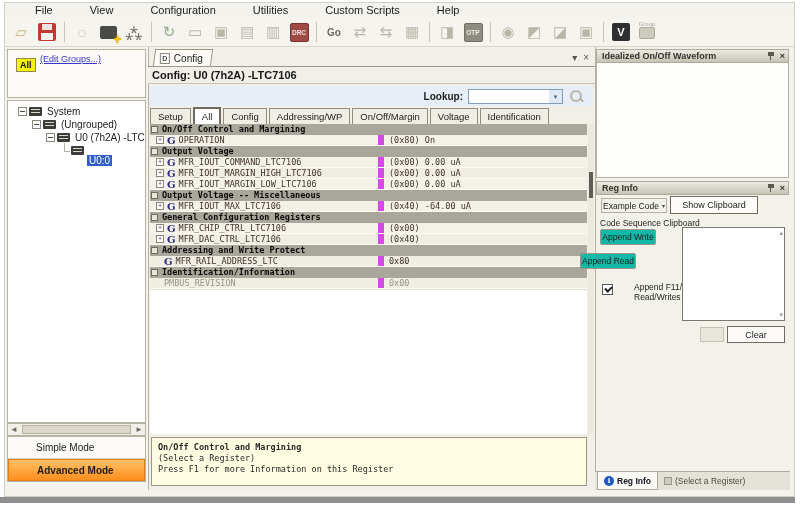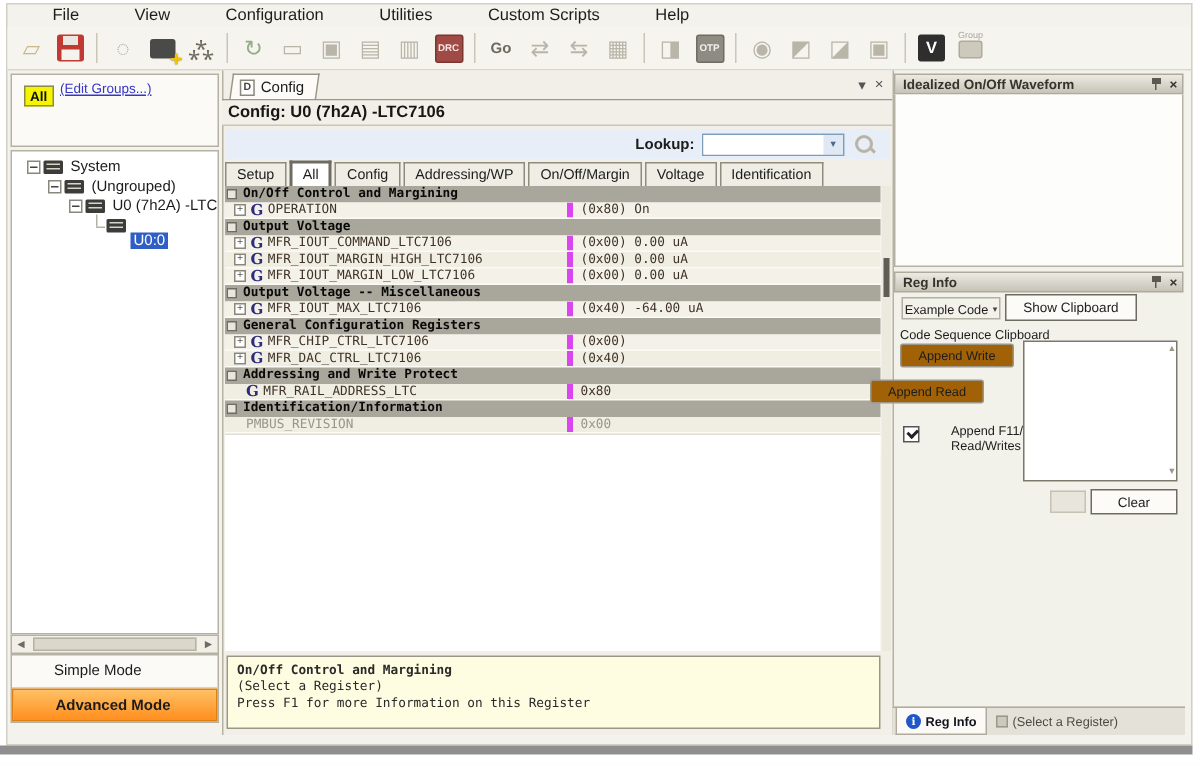--- a/index.html
+++ b/index.html
@@ -97,21 +97,21 @@
   .reg-tab.active { background:#ffffff; border:2px solid #6e6b60; border-bottom:none; font-weight:normal; height:17px; }
   #reg-table { left:150px; top:124px; width:437px; background:#ffffff;
                font-family:"DejaVu Sans Mono", monospace; }
   .trow { height:11px; line-height:11px; display:flex; font-size:8.5px; overflow:hidden; }
   .trow.section { background:#a9a69b; color:#090909; font-weight:bold; }
   .trow.section .sec-box { width:7px; height:7px; background:#e8e6df; border:1px solid #6e6b60; margin:2px 4px 0 1px; flex:none; }
   .trow.reg { background:#f4f2e8; border-bottom:1px solid #fbfaf5; color:#3f3228; }
   .trow.reg:nth-child(odd) { background:#f0eee2; }
   .trow.reg.readonly { color:#98948a; }
   .name-cell { width:228px; display:flex; align-items:center; padding-left:3px; flex:none; overflow:hidden; }
-  .val-cell { flex:1; border-left:4px solid #d946ef; padding-left:5px; overflow:hidden; }
+  .val-cell { flex:1; border-left:6px solid #d946ef; padding-left:5px; overflow:hidden; }
   .plus-box { width:8px; height:8px; border:1px solid #8a877b; background:#fff; font-size:7px; line-height:6px;
               text-align:center; color:#555; margin:0 3px 0 3px; flex:none; font-family:"Liberation Sans",sans-serif; }
   .g-icon { color:#2e2b7d; font-weight:bold; font-size:10px; font-family:"DejaVu Serif", serif; margin-right:3px; flex:none; }
   .reg-indent { width:11px; flex:none; }
   #table-white { left:150px; top:289px; width:437px; height:145px; background:#ffffff; border-top:1px solid #e2dfd4; }
   #table-vscroll { left:588px; top:124px; width:6px; height:310px; background:#eceadf; }
   #table-vscroll .vthumb { position:absolute; left:1px; top:48px; width:4px; height:26px; background:#5f5d55; }
   #help-box { left:151px; top:437px; width:436px; height:49px; background:#fffde1; border:1px solid #9a9688;
               font-family:"DejaVu Sans Mono", monospace; font-size:8.5px; color:#2a2a2a; padding:4px 6px; line-height:11px; }
   #help-title { font-weight:bold; }
@@ -127,21 +127,21 @@
   .close-glyph { font-size:9px; color:#35332c; line-height:9px; }
   #waveform-title { left:596px; top:49px; width:193px; }
   #waveform-body { left:596px; top:63px; width:193px; height:115px; background:#fdfdfb; border:1px solid #b5b1a3; border-top:none; }
   #reginfo-title { left:596px; top:181px; width:193px; }
   #example-code-btn { left:601px; top:198px; width:66px; height:15px; background:#f2f1ea; border:1px solid #b3b0a3;
                       font-size:8.5px; color:#1c1c1c; display:flex; align-items:center; justify-content:center; gap:3px; }
   #example-code-btn .dd { font-size:6px; color:#444; }
   #show-clipboard-btn { left:670px; top:196px; width:88px; height:18px; background:#fcfbf7; border:1px solid #6e6b60;
                         font-size:9px; color:#1c1c1c; display:flex; align-items:center; justify-content:center; }
   #clipboard-label { left:600px; top:218px; font-size:8.5px; color:#1c1c1c; }
-  #append-write-btn, #append-read-btn { width:76px; height:16px; background:#a16207; border:1px solid #9b988b;
+  #append-write-btn, #append-read-btn { width:56px; height:16px; background:#14b8a6; border:1px solid #9b988b;
       border-radius:2px; font-size:8.5px; color:#1c1c1c; display:flex; align-items:center; justify-content:center; }
   #append-write-btn { left:600px; top:229px; }
   #append-read-btn { left:580px; top:253px; }
   #append-checkbox { left:602px; top:284px; width:11px; height:11px; background:#fff; border:1px solid #555; position:absolute; }
   #append-checkbox.checked::after { content:""; position:absolute; left:2px; top:1px; width:5px; height:3px;
       border-left:2px solid #222; border-bottom:2px solid #222; transform:rotate(-45deg); }
   #append-checkbox-label { left:618px; top:282px; width:72px; font-size:8.5px; color:#1c1c1c; line-height:10px;margin-left:16px; }
   #code-textarea { left:682px; top:227px; width:103px; height:94px; background:#fff; border:1px solid #7a776b; }
   #code-textarea .varrow { position:absolute; right:1px; font-size:7px; color:#9a978b; line-height:8px; }
   #clear-btn { left:727px; top:326px; width:58px; height:17px; background:#fcfbf7; border:1px solid #6e6b60;

